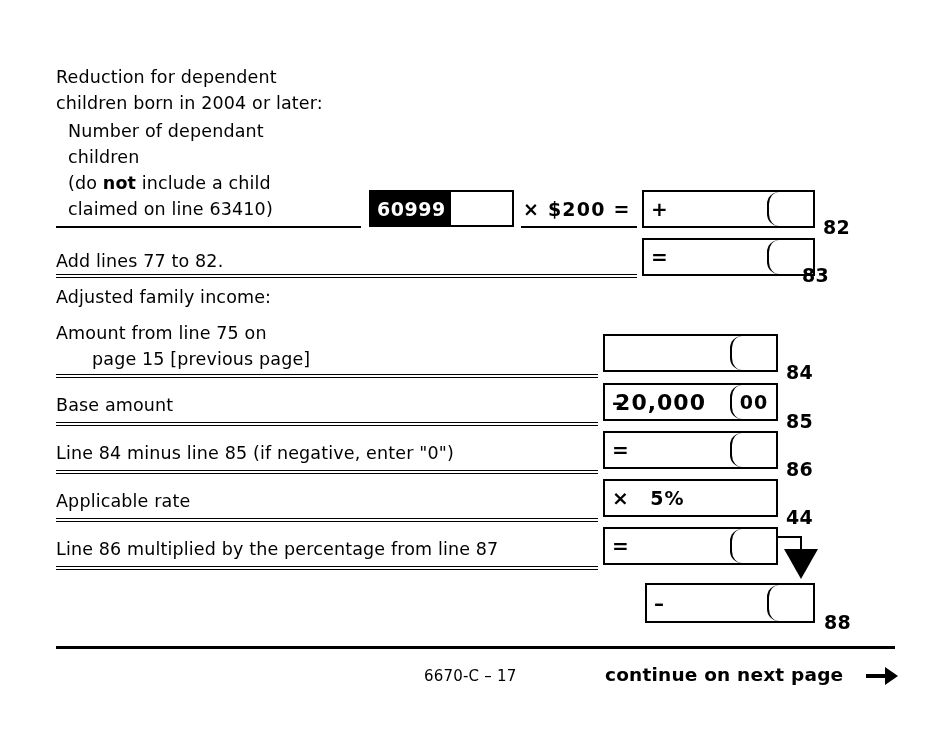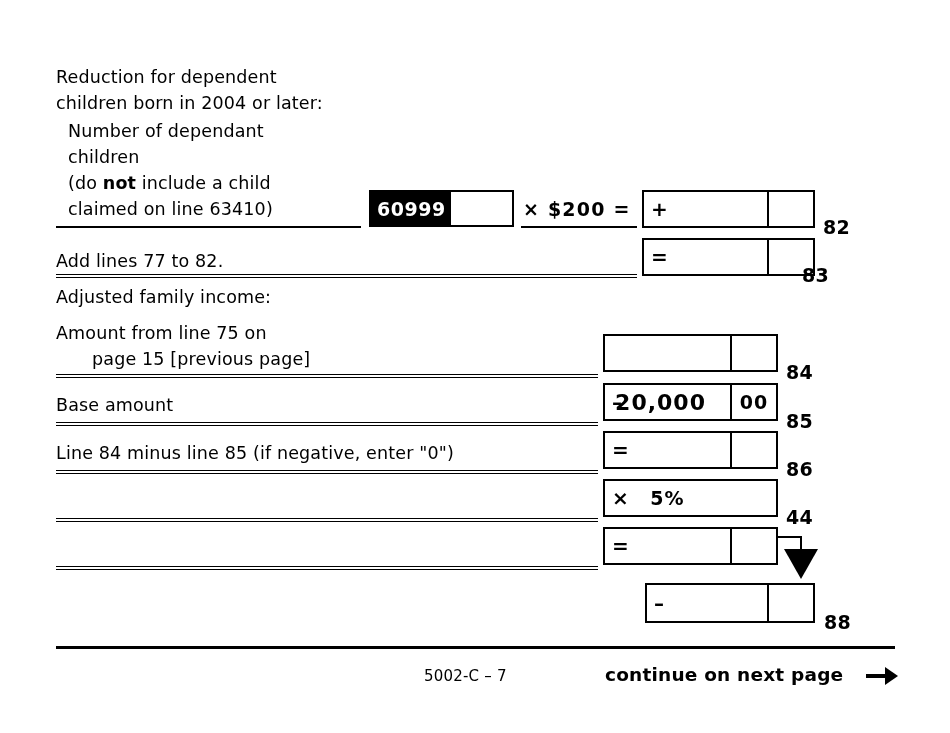--- a/index.html
+++ b/index.html
@@ -70,20 +70,21 @@
     position: relative;
     display: flex;
     align-items: center;
   }
   .amtbox .cents {
     flex: 0 0 auto;
     border-left: 2px solid #000;
     display: flex;
     align-items: center;
     justify-content: center;
+    border-radius: 12px;
   }
   .op {
     position: absolute;
     left: 7px;
     font-size: 20px;
     font-weight: bold;
     line-height: 1;
     color: #000;
   }
   .amt-value {
@@ -277,31 +278,33 @@
     <div class="dollars">
       <span class="op">=</span>
       <span class="amt-value"></span>
     </div>
     <div class="cents" style="width:44px;">
       <span class="cents-value"></span>
     </div>
   </div>
   <div class="abs linenum" style="left:786px; top:440px;">86</div>
 
+  <div class="abs label" style="left:56px; top:488px;">Applicable rate</div>
 
   <div class="abs rule-double" style="left:56px; top:518px; width:542px;"></div>
 
   <div class="abs amtbox" style="left:603px; top:479px; width:175px; height:38px;">
     <div class="dollars">
       <span class="op">×</span>
       <span class="rate-value">5%</span>
     </div>
   </div>
   <div class="abs linenum" style="left:786px; top:488px;">44</div>
 
+  <div class="abs label" style="left:56px; top:536px;">Line 86 multiplied by the percentage from line 87</div>
 
   <div class="abs rule-double" style="left:56px; top:566px; width:542px;"></div>
 
   <div class="abs amtbox" style="left:603px; top:527px; width:175px; height:38px;">
     <div class="dollars">
       <span class="op">=</span>
       <span class="amt-value"></span>
     </div>
     <div class="cents" style="width:44px;">
       <span class="cents-value"></span>
@@ -318,21 +321,21 @@
       <span class="amt-value"></span>
     </div>
     <div class="cents" style="width:44px;">
       <span class="cents-value"></span>
     </div>
   </div>
   <div class="abs linenum" style="left:824px; top:593px;">88</div>
 
   <div class="abs rule-thick" style="left:56px; top:646px; width:839px;"></div>
 
-  <div class="abs footer-code" style="left:424px; top:667px;">5002-C – 7</div>
+  <div class="abs footer-code" style="left:424px; top:667px;">6670-C – 17</div>
 
   <div class="abs footer-next" style="left:605px; top:664px;font-weight:bold;">continue on next page</div>
 
   <div class="arrow-right-wrap" style="left:866px; top:667px;">
     <span class="arrow-right-shaft"></span>
     <span class="arrow-right-head"></span>
   </div>
 
 </div>
 

